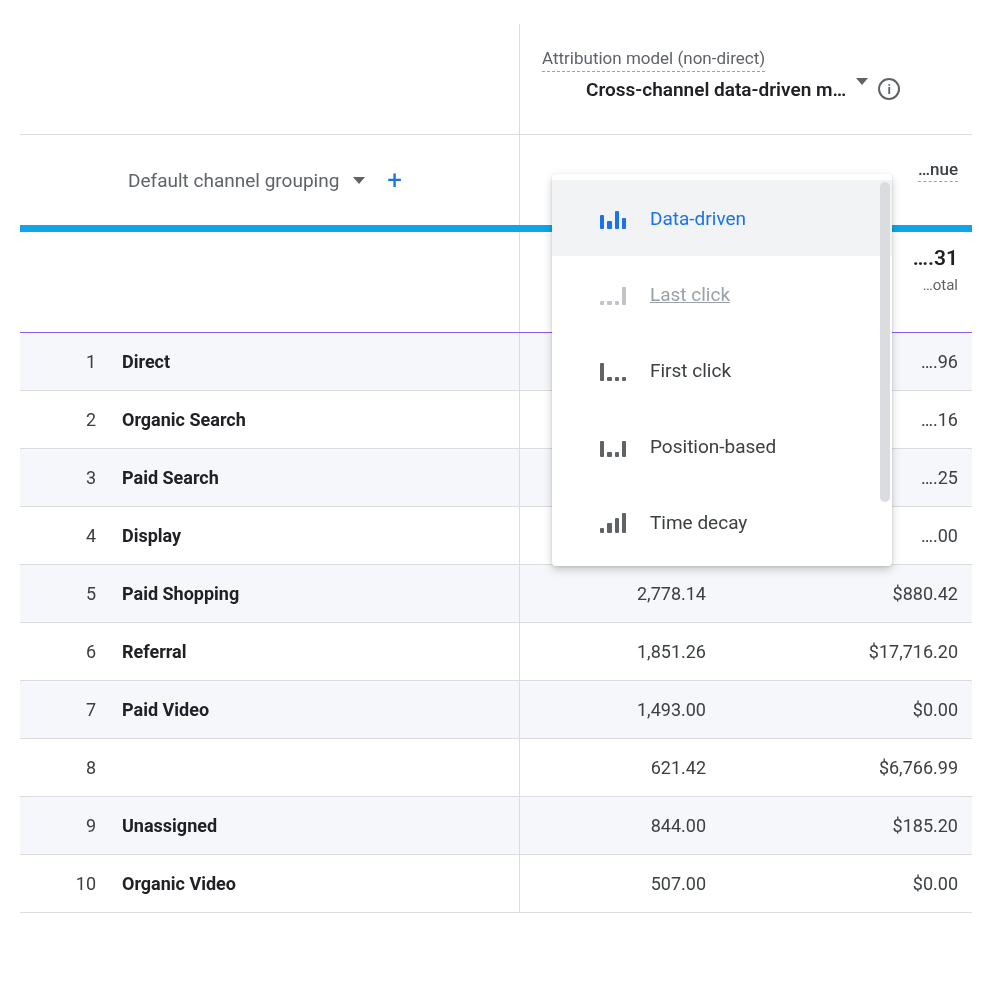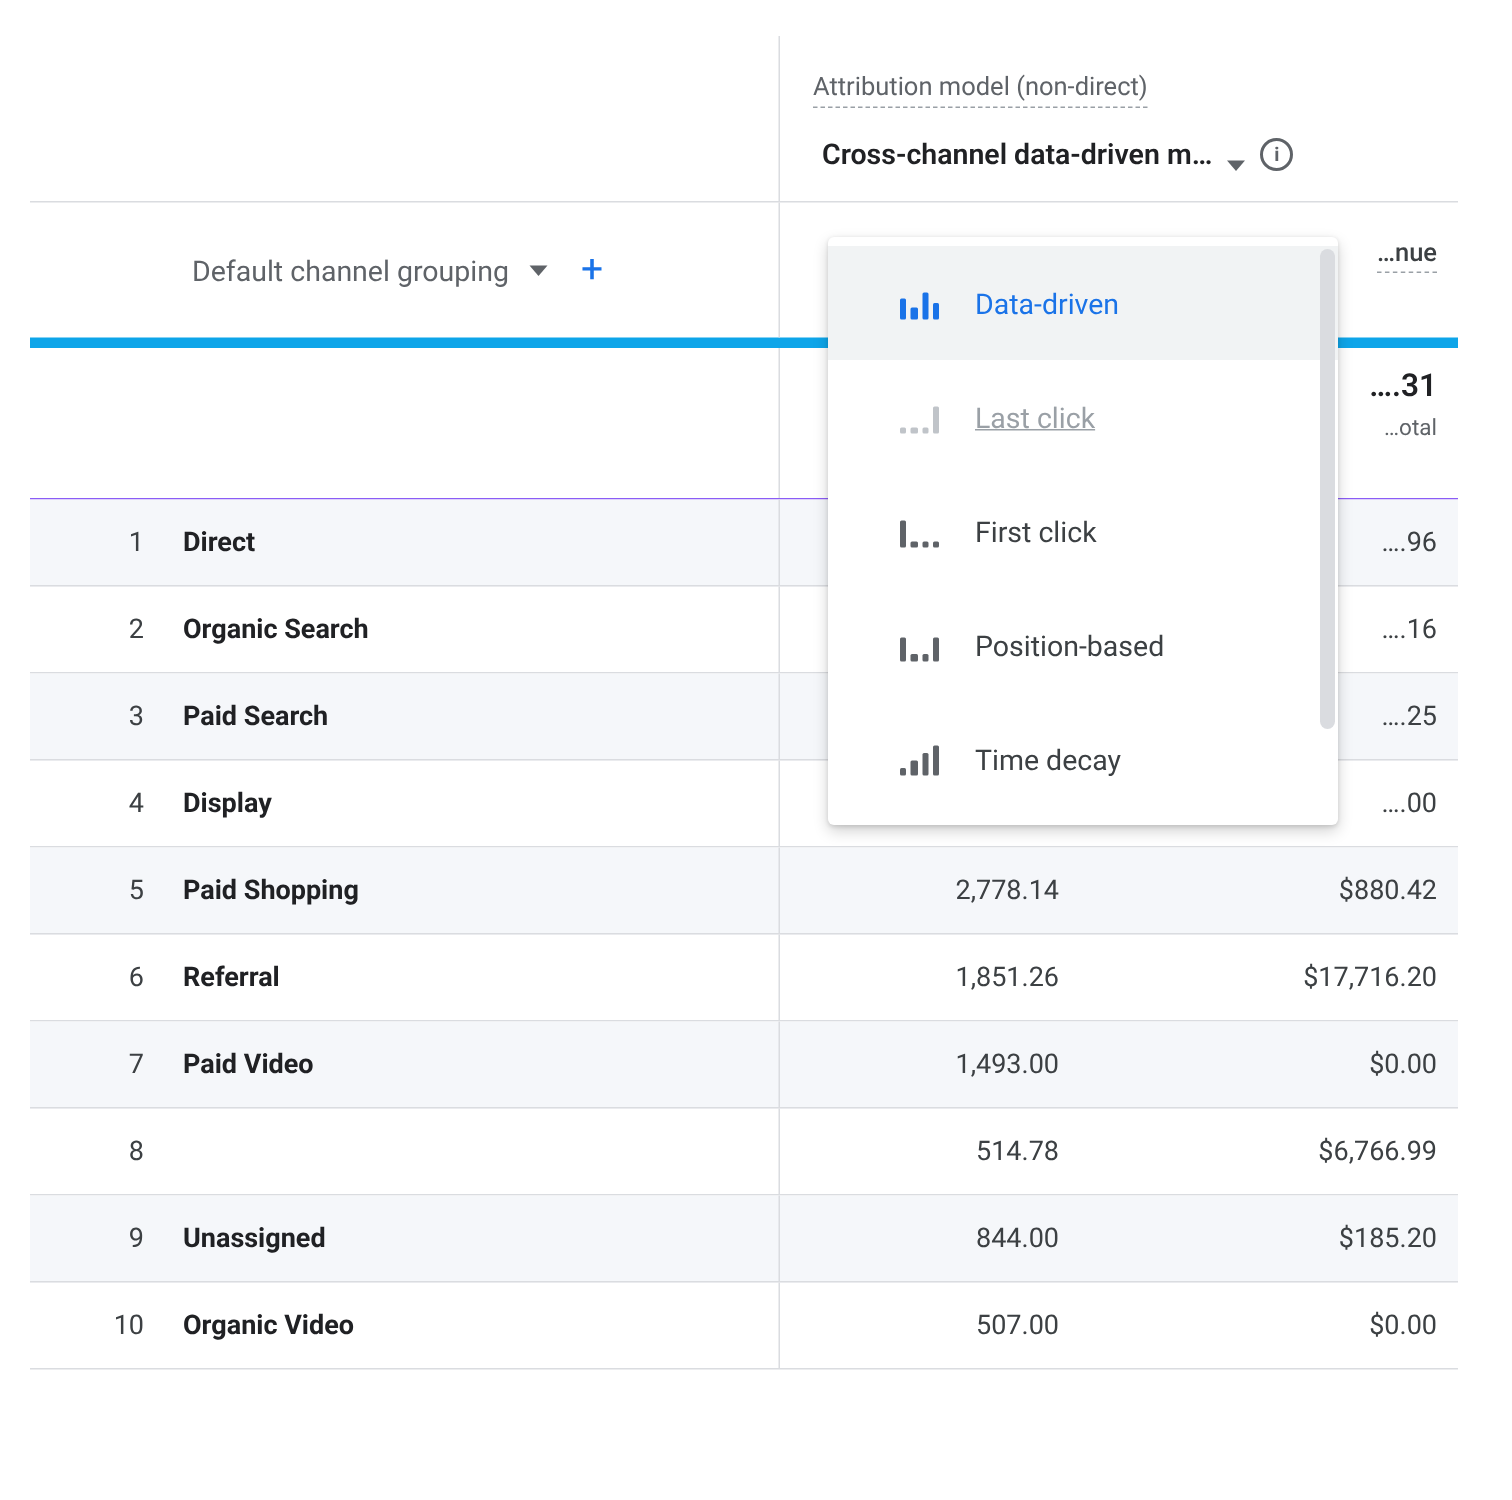--- a/index.html
+++ b/index.html
@@ -69,24 +69,25 @@
   .data-row.odd  { background: #f5f7fa; }
   .data-row .cell { padding: 18px 14px 18px 12px; }
   .idx   { flex: 0 0 90px; text-align: right; color: #3c4043; font-size: 18px; }
   .label { flex: 1 1 auto; font-weight: 700; color: #202124; font-size: 18px; }
   .col-left-inner { display: flex; flex: 0 0 500px; border-right: 1px solid #dadce0; }
   .num   { font-size: 18px; color: #3c4043; }
 
   
   .attr-selector {
     display: flex;
-    align-items: flex-end;
+    align-items: flex-start;
     gap: 10px;
     padding: 0 6px 8px 6px;
     min-height: 44px;
+    margin-left: 38px;
   }
   .attr-selector .sel-text {
     font-weight: 600;
     color: #202124;
     font-size: 19px;
     white-space: nowrap;
     overflow: hidden;
     text-overflow: ellipsis;
   }
   .info-circle {
@@ -100,21 +101,21 @@
   .caret {
     width: 0; height: 0;
     border-left: 6px solid transparent;
     border-right: 6px solid transparent;
     border-top: 7px solid #5f6368;
   }
 
   
   .menu {
     position: absolute;
-    top: 134px;
+    top: 150px;
     left: 532px;
     width: 340px;
     background: #fff;
     border-radius: 4px;
     box-shadow: 0 4px 10px rgba(0,0,0,0.18), 0 1px 3px rgba(0,0,0,0.12);
     z-index: 10;
     padding: 6px 0;
   }
   .menu-item {
     display: flex;
@@ -259,21 +260,21 @@
             <div class="cell idx">7</div>
             <div class="cell label">Paid Video</div>
           </div>
           <div class="cell col-conv num">1,493.00</div>
           <div class="cell col-rev  num">$0.00</div>
         </div>
         <div class="data-row">
           <div class="col-left-inner">
             <div class="cell idx">8</div>
           </div>
-          <div class="cell col-conv num">514.78</div>
+          <div class="cell col-conv num">621.42</div>
           <div class="cell col-rev  num">$6,766.99</div>
         </div>
         <div class="data-row odd">
           <div class="col-left-inner">
             <div class="cell idx">9</div>
             <div class="cell label">Unassigned</div>
           </div>
           <div class="cell col-conv num">844.00</div>
           <div class="cell col-rev  num">$185.20</div>
         </div>

